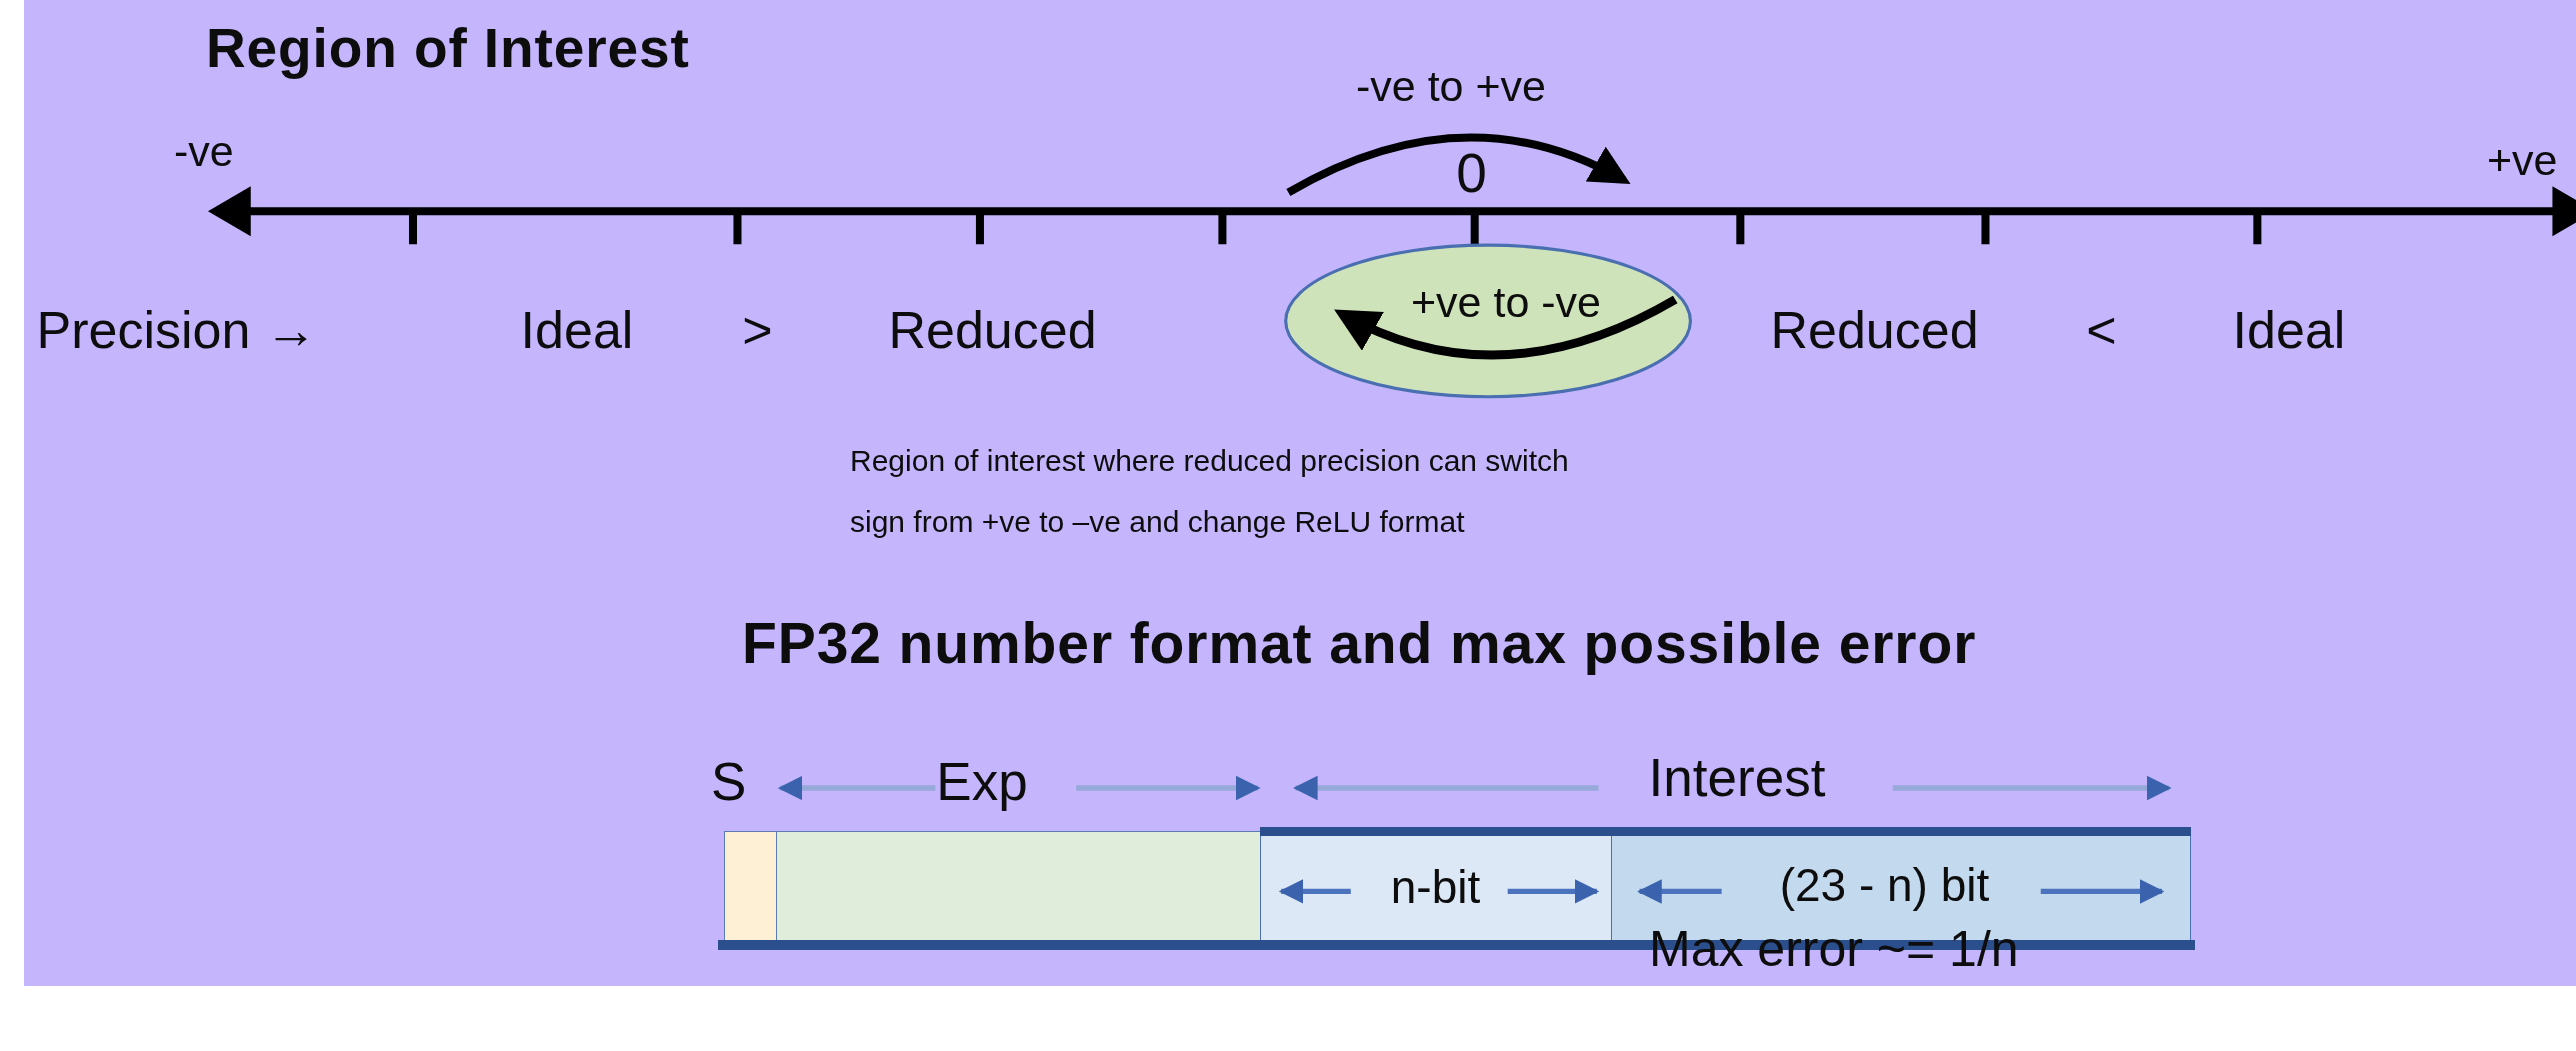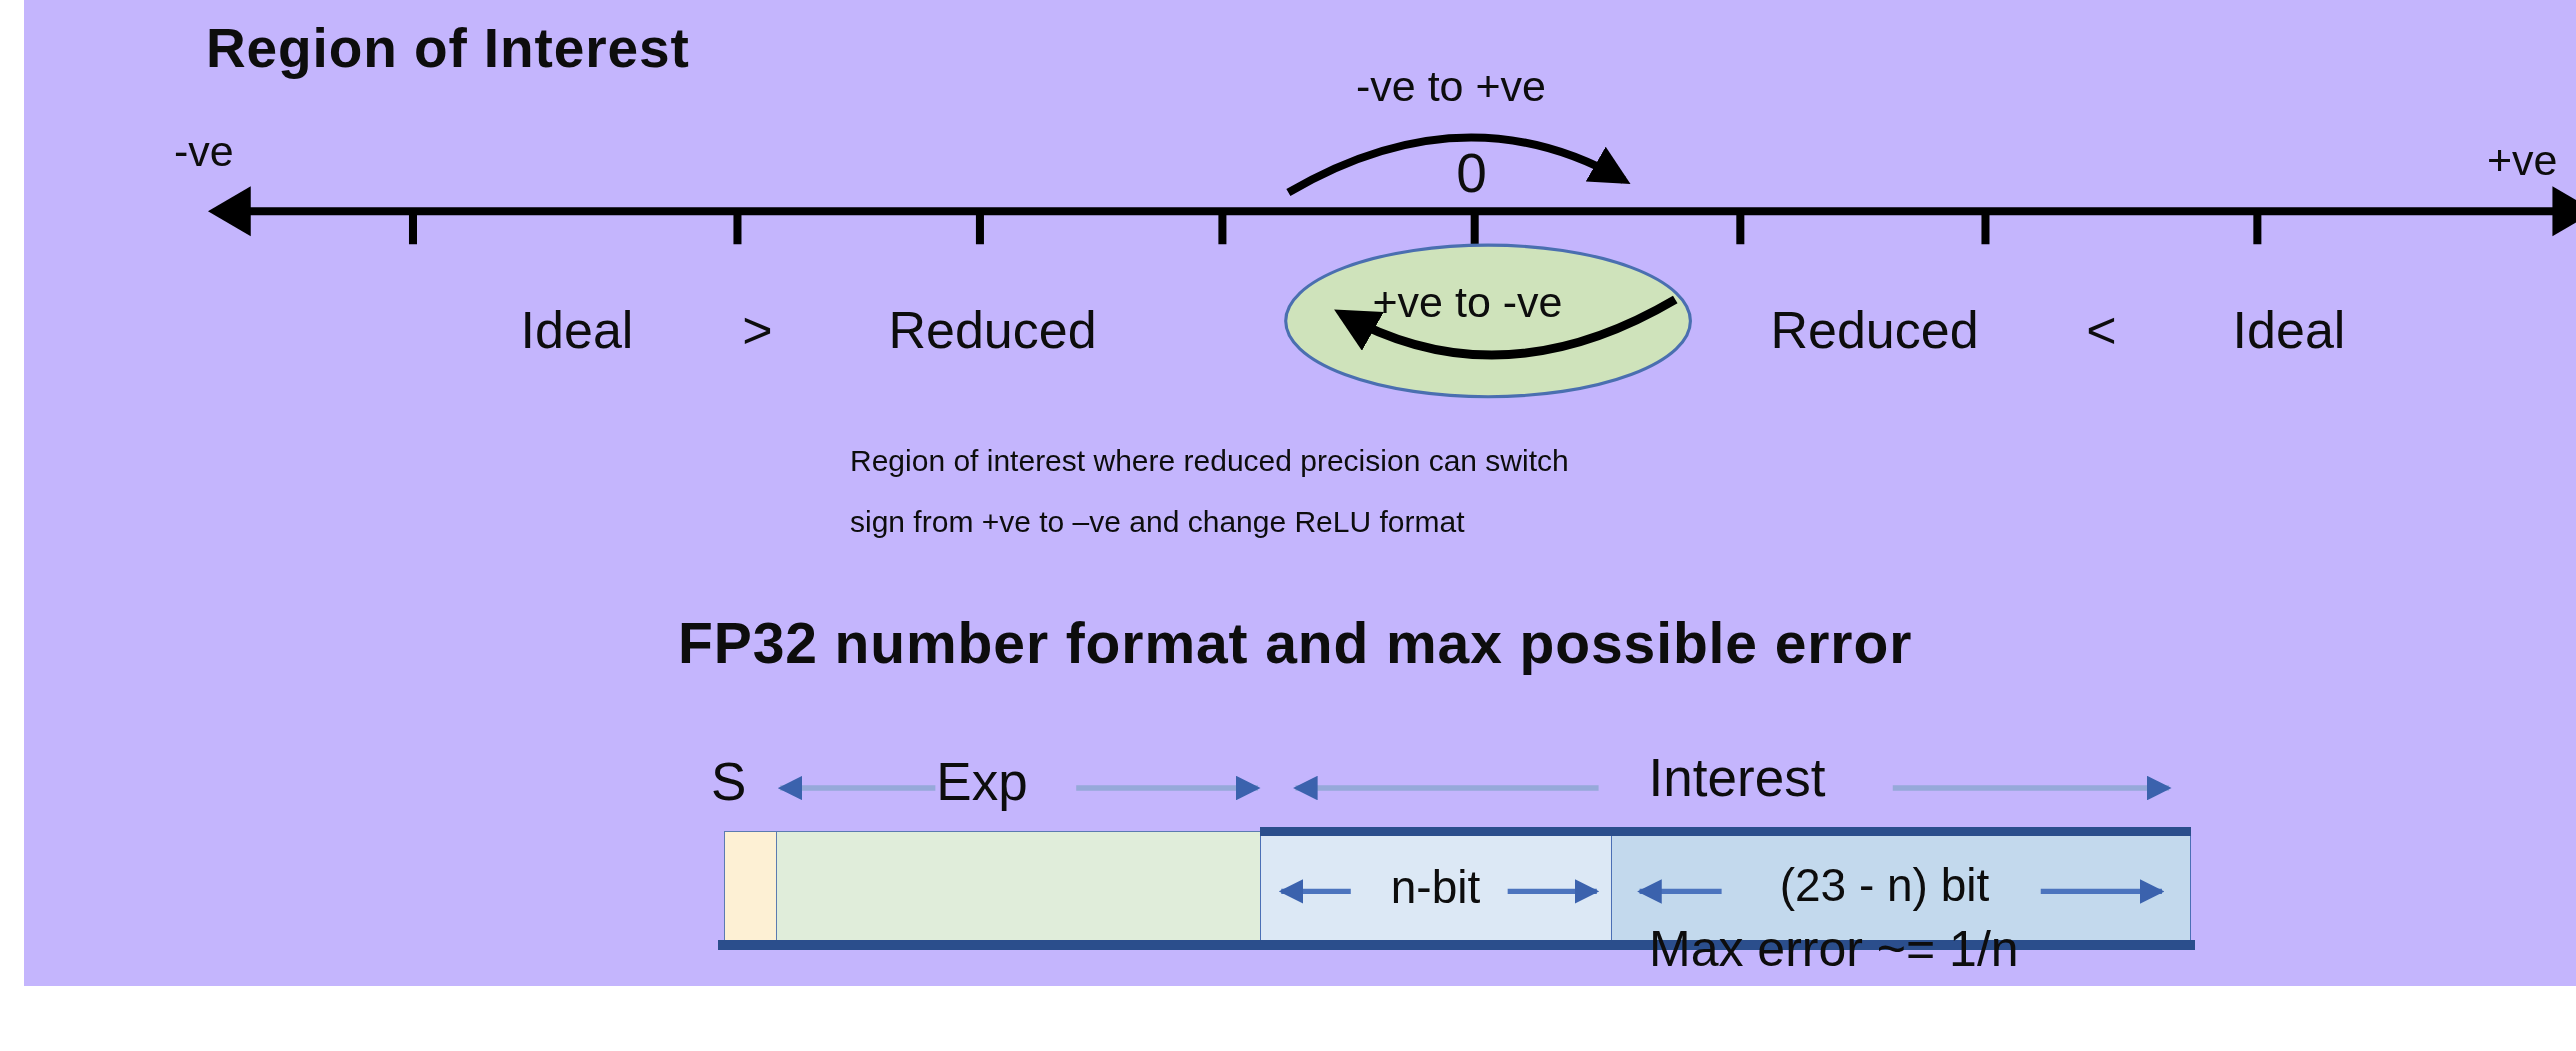--- a/index.html
+++ b/index.html
@@ -92,33 +92,34 @@
   <div class="abs t-title" style="left:182px; top:16px;">Region of Interest</div>
 
   <div class="abs t-axis ctr" style="left:1289px; top:62px; width:276px;">-ve to +ve</div>
 
   <div class="abs t-axis" style="left:150px; top:127px;">-ve</div>
 
   <div class="abs t-axis" style="left:2463px; top:136px;">+ve</div>
 
   <div class="abs t-zero ctr" style="left:1403px; top:141px; width:89px;">0</div>
 
-  <div class="abs t-axis ctr" style="left:1310px; top:278px; width:267px;">+ve to -ve</div>
+  <div class="abs t-axis ctr" style="left:1310px; top:278px; width:267px;text-align:right;">+ve to -ve</div>
 
+  <div class="abs t-row" style="left:12.5px; top:300px;">Precision →</div>
   <div class="abs t-row ctr" style="left:464px; top:300px; width:178px;">Ideal</div>
   <div class="abs t-row ctr" style="left:687px; top:300px; width:93px;">&gt;</div>
   <div class="abs t-row ctr" style="left:856px; top:300px; width:225px;">Reduced</div>
   <div class="abs t-row ctr" style="left:1738px; top:300px; width:225px;">Reduced</div>
   <div class="abs t-row ctr" style="left:2031px; top:300px; width:93px;">&lt;</div>
   <div class="abs t-row ctr" style="left:2174px; top:300px; width:182px;">Ideal</div>
 
   <div class="abs t-caption" style="left:826px; top:444px;">Region of interest where reduced precision can switch</div>
   <div class="abs t-caption" style="left:826px; top:505px;">sign from +ve to –ve and change ReLU format</div>
 
-  <div class="abs t-fptitle" style="left:654px; top:610px;">FP32 number format and max possible error</div>
+  <div class="abs t-fptitle" style="left:718px; top:610px;">FP32 number format and max possible error</div>
 
   <div class="abs t-field" style="left:687px; top:751px;">S</div>
   <div class="abs t-field ctr" style="left:876px; top:751px; width:164px;">Exp</div>
   <div class="abs t-field ctr" style="left:1566px; top:747px; width:294px;">Interest</div>
 
   <div class="abs t-bits ctr" style="left:1325px; top:860px; width:173px;">n-bit</div>
   <div class="abs t-bits ctr" style="left:1700px; top:858px; width:321px;">(23 - n) bit</div>
 
   <div class="abs t-err" style="left:1625px; top:920px;">Max error ~= 1/n</div>
 

